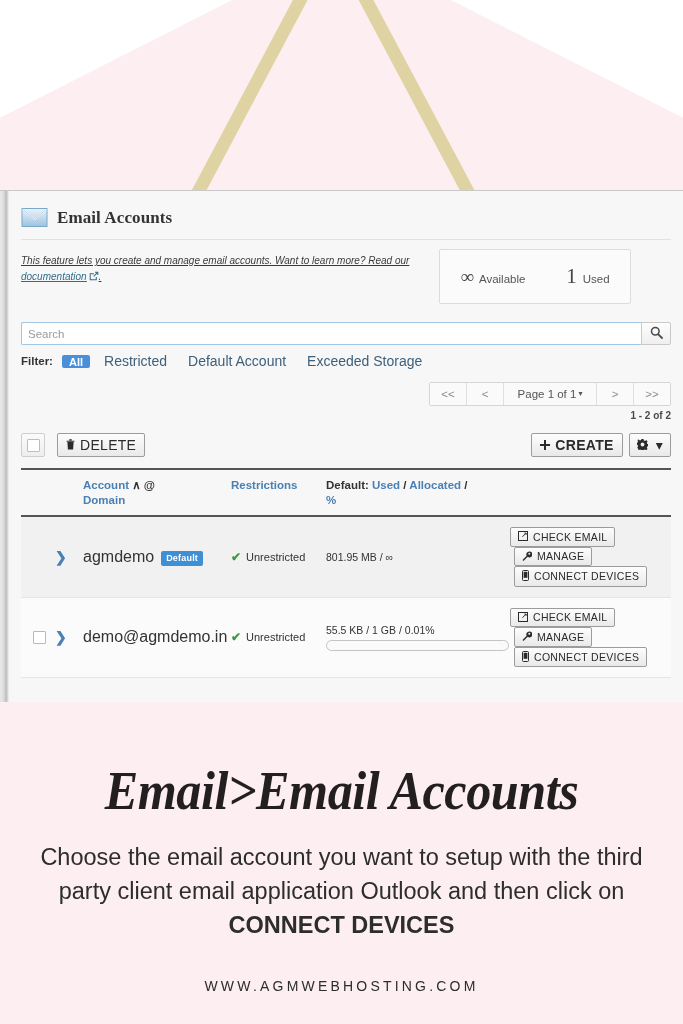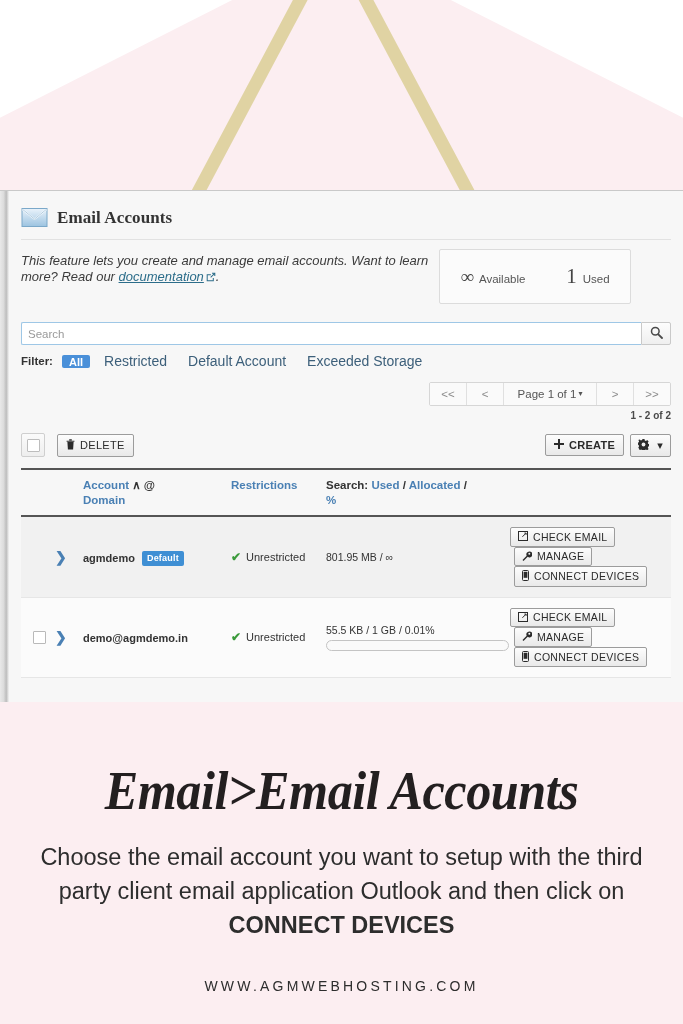--- a/index.html
+++ b/index.html
@@ -55,22 +55,23 @@
   .env-icon{width:27px;height:21px;position:relative;display:block;flex:0 0 auto;}
   .title-text{
     font-size:17px;font-weight:bold;color:#333;letter-spacing:.1px;
     font-family:"Liberation Serif", serif;
   }
   .title-rule{height:1px;background:#e2e2e2;margin:0 12px;}
 
   
   .intro-wrap{display:flex;align-items:flex-start;padding:13px 12px 0 12px;gap:10px;}
   .intro-text{
-    flex:1 1 auto;font-style:italic;font-size:13px;line-height:16px;color:#3b3b3b;
+    flex:1 1 auto;font-style:italic;font-size:10px;line-height:16px;color:#3b3b3b;
     max-width:408px;
+    text-decoration:underline;
   }
   .intro-text a{color:#2c6d8a;text-decoration:underline;font-style:italic;}
   .ext-icon{display:inline-block;vertical-align:-1px;margin-left:2px;}
   .stats-box{
     flex:0 0 auto;width:192px;height:55px;box-sizing:border-box;
     border:1px solid #dcdcdc;background:#fbfbfb;border-radius:2px;
     display:flex;align-items:center;justify-content:space-around;
     margin-top:-4px;
   }
   .stat{display:flex;align-items:baseline;gap:6px;}
@@ -120,21 +121,21 @@
   .toolbar{display:flex;align-items:center;margin:12px 12px 0 12px;}
   .chk-big{
     width:24px;height:24px;box-sizing:border-box;border:1px solid #cfcfcf;border-radius:2px;
     background:linear-gradient(#fbfbfb,#eeeeee);display:flex;align-items:center;justify-content:center;
     cursor:pointer;
   }
   .chk-big i{display:block;width:11px;height:11px;border:1px solid #bdbdbd;background:#fff;border-radius:1px;}
   .btn{
     box-sizing:border-box;border:1px solid #9c9c9c;border-radius:2px;
     background:linear-gradient(#fdfdfd,#e9e9e9);
-    font-size:11px;color:#2b2b2b;letter-spacing:.3px;
+    font-size:14px;color:#2b2b2b;letter-spacing:.3px;
     padding:4px 8px;display:inline-flex;align-items:center;gap:5px;cursor:pointer;
     white-space:nowrap;line-height:1;
   }
   .btn-delete{margin-left:12px;}
   .toolbar-right{margin-left:auto;display:flex;align-items:center;gap:6px;}
   .btn-create{font-weight:bold;}
   .btn-gear{padding:4px 7px;display:inline-flex;gap:8px;align-items:center;}
 
   
   .tbl{margin:11px 12px 0 12px;border-top:2px solid #555;}
@@ -150,21 +151,21 @@
   .c-acct{width:148px;flex:0 0 148px;}
   .c-restr{width:95px;flex:0 0 95px;}
   .c-stor{width:180px;flex:0 0 180px;}
   .c-act{flex:1 1 auto;}
 
   .trow{display:flex;align-items:center;padding:10px 0;border-bottom:1px solid #e6e6e6;min-height:62px;box-sizing:border-box;}
   .trow.alt{background:#f1f1f1;}
   .trow.plain{background:#fbfbfb;}
   .chk-sm{width:13px;height:13px;box-sizing:border-box;border:1px solid #b9b9b9;background:#fff;border-radius:1px;cursor:pointer;margin-left:12px;}
   .expander{color:#4a80b4;font-size:14px;font-weight:bold;cursor:pointer;line-height:1;}
-  .acct-name{font-size:11px;color:#333;font-weight:bold;}
+  .acct-name{font-size:16px;color:#333;}
   .badge-default{
     display:inline-block;background:#3f8fd4;color:#fff;font-size:9px;font-weight:bold;
     padding:2px 5px 3px 5px;border-radius:2px;margin-left:7px;vertical-align:1px;letter-spacing:.2px;
   }
   .restr{font-size:11px;color:#333;display:flex;align-items:center;gap:5px;}
   .tick{color:#3a9a3a;font-size:12px;font-weight:bold;}
   .stor-text{font-size:10.5px;color:#333;white-space:nowrap;}
   .stor-bar{
     width:183px;height:11px;box-sizing:border-box;margin-top:4px;
     border:1px solid #c4c4c4;border-radius:6px;background:#fafafa;overflow:hidden;
@@ -321,21 +322,21 @@
           <div class="c-acct th">
             <span>Account</span>
             <span class="k">∧</span>
             <span class="k">@</span><br>
             <span>Domain</span>
           </div>
           <div class="c-restr th">
             <span>Restrictions</span>
           </div>
           <div class="c-stor th">
-            <span class="k">Search:</span>
+            <span class="k">Default:</span>
             <span>Used</span>
             <span class="sl">/</span>
             <span>Allocated</span>
             <span class="sl">/</span><br>
             <span>%</span>
           </div>
           <div class="c-act"></div>
         </div>
 
         <div class="trow alt">

